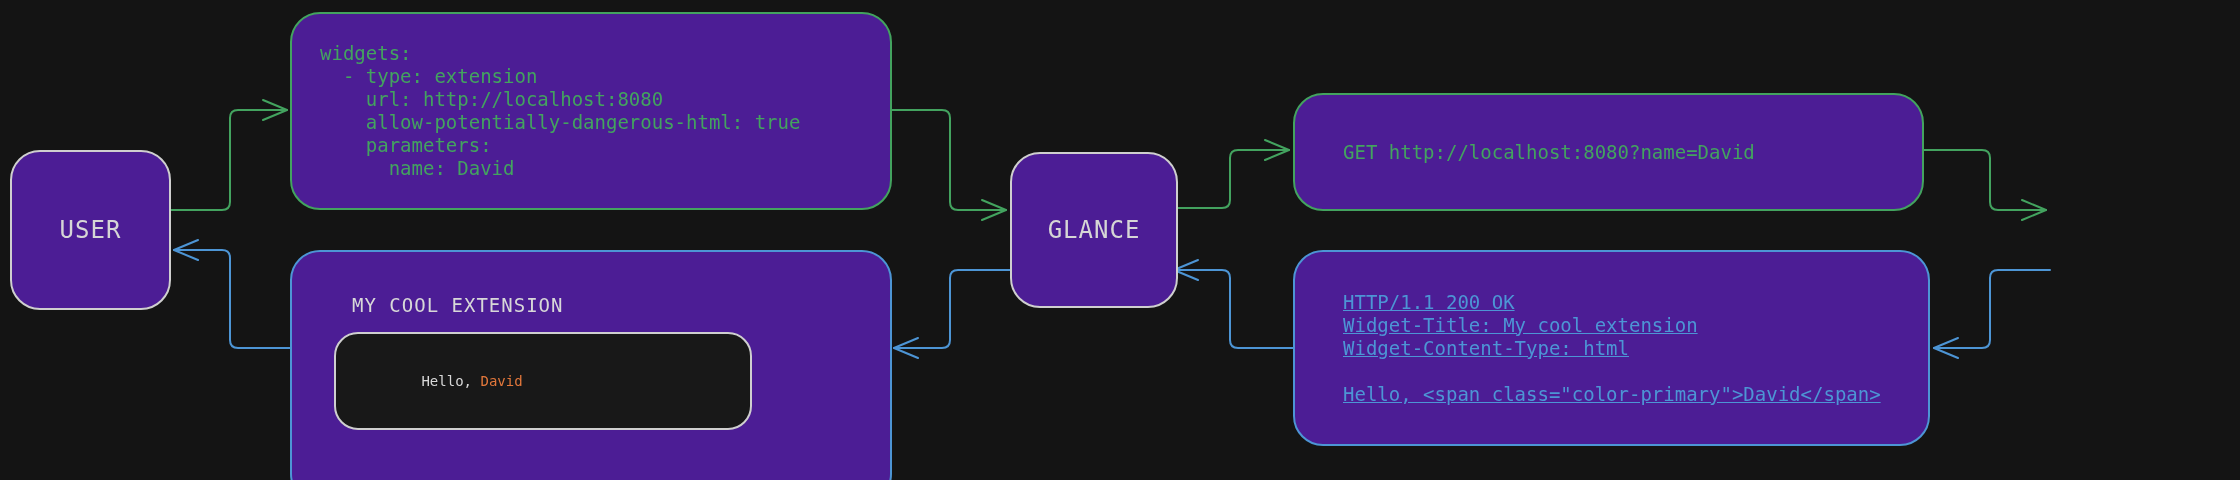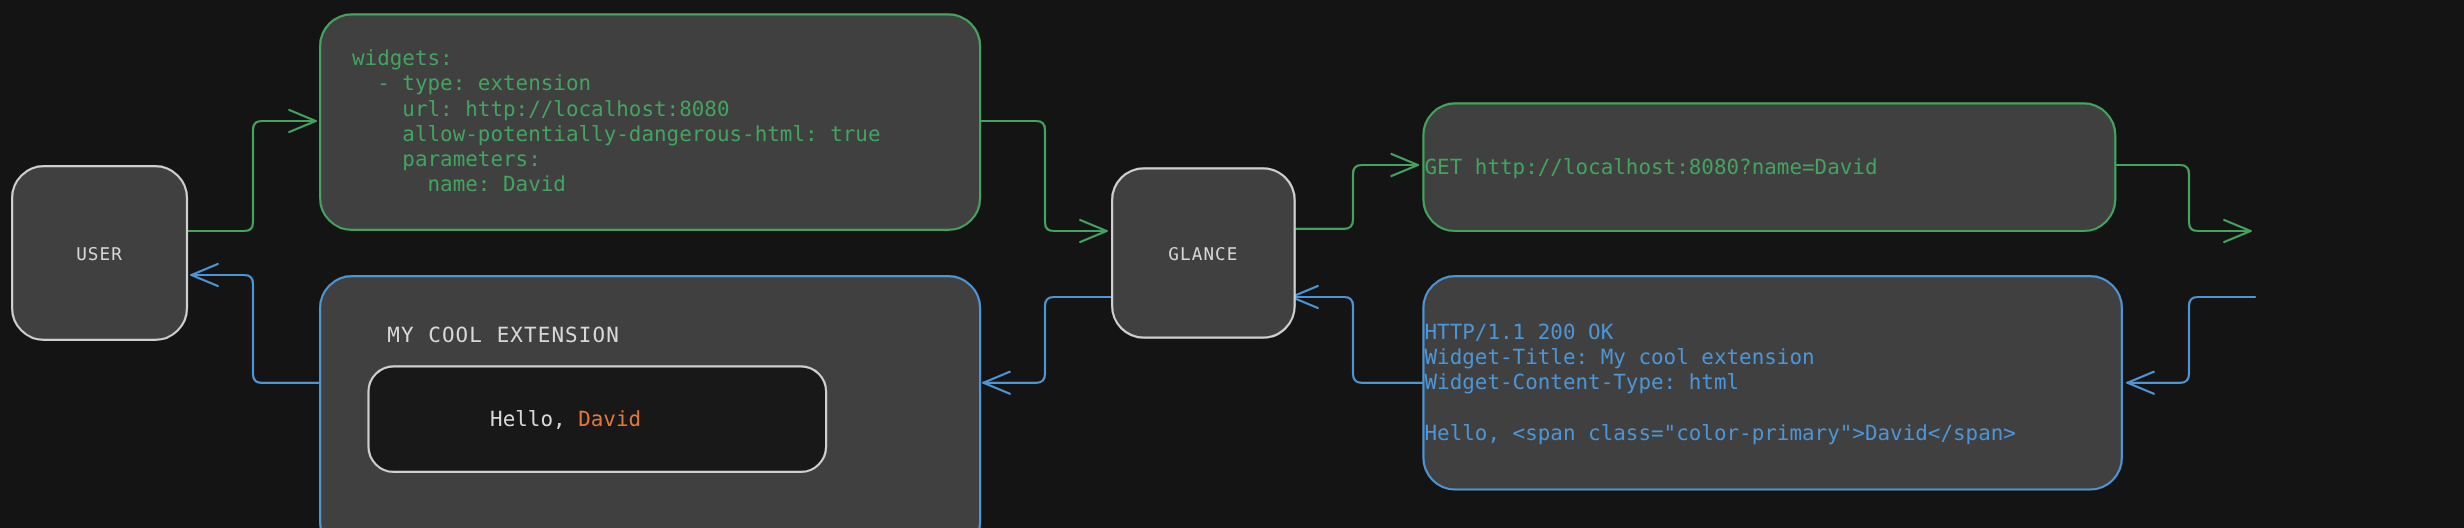--- a/index.html
+++ b/index.html
@@ -19,49 +19,49 @@
     position: absolute;
     left: 0; top: 0;
     width: 2240px;
     height: 480px;
   }
   .box {
     position: absolute;
     box-sizing: border-box;
     border: 2px solid #cfcfcf;
     border-radius: 30px;
-    background: #404040;
+    background: #4c1d95;
   }
   .node {
     display: flex;
     align-items: center;
     justify-content: center;
   }
   .node-label {
     color: #d6d6d6;
-    font-size: 16px;
+    font-size: 24px;
     letter-spacing: 1px;
   }
   .green-box { border-color: #43a35f; }
   .blue-box  { border-color: #4d95d5; }
   .code-box {
     display: flex;
     align-items: center;
   }
   .code {
     margin: 0;
     white-space: pre;
     font-family: "DejaVu Sans Mono", "Liberation Mono", monospace;
     font-size: 19px;
     line-height: 23px;
   }
   .code.green { color: #43a35f; }
-  .code.blue  { color: #4d95d5; }
+  .code.blue  { color: #4d95d5; text-decoration: underline; }
   #config-box .code { padding-left: 28px; }
-  #request-box .code, #response-box .code { }
+  #request-box .code, #response-box .code { padding-left: 48px; }
 
   #widget-title {
     position: absolute;
     left: 60px;
     top: 42px;
     color: #d8d8d8;
     font-size: 19px;
     letter-spacing: 1px;
     white-space: pre;
   }
@@ -73,21 +73,21 @@
     height: 98px;
     box-sizing: border-box;
     border: 2px solid #cfcfcf;
     border-radius: 24px;
     background: #181818;
     display: flex;
     align-items: center;
   }
   #greeting-text {
     padding-left: 18px;
-    font-size: 19px;
+    font-size: 14px;
     color: #d8d8d8;
     white-space: pre;
   }
   #greeting-name { color: #e2773b; }
 </style>
 </head>
 <body>
 
 <div id="canvas">
 

